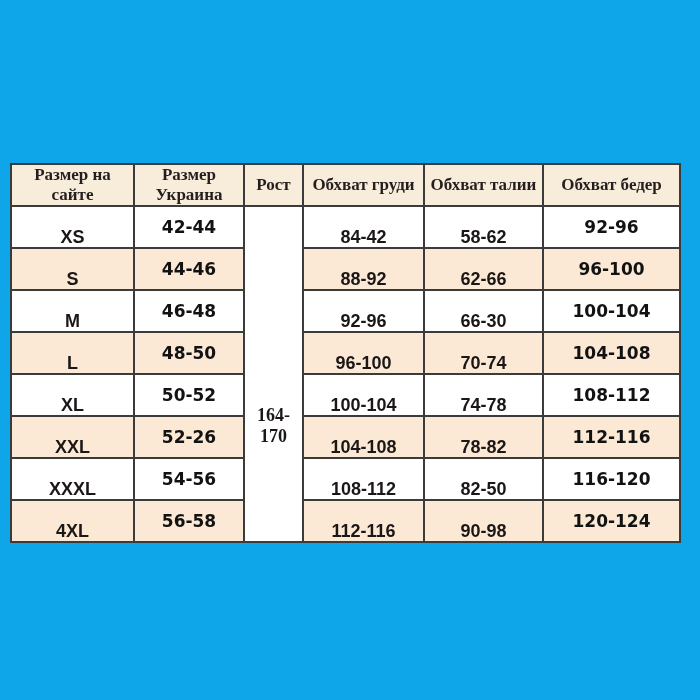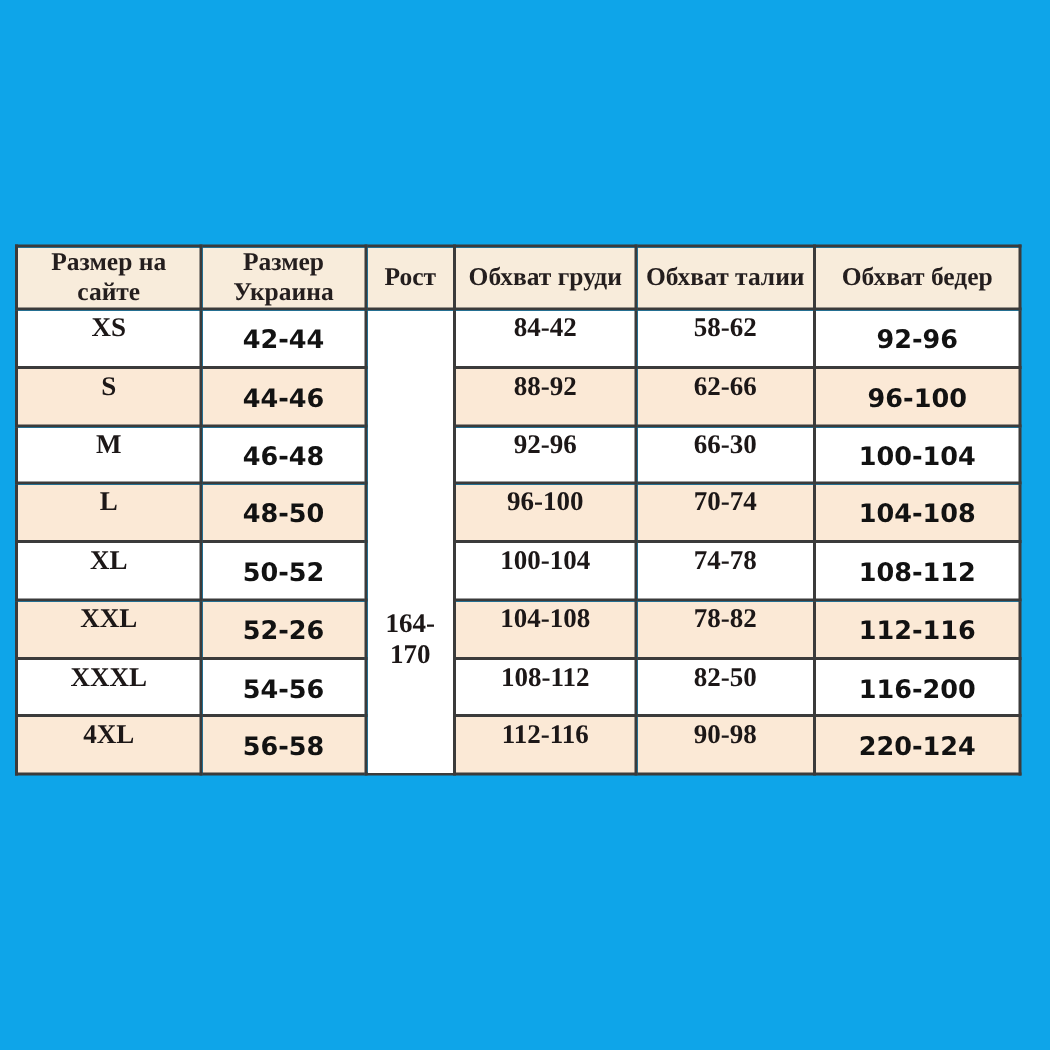--- a/index.html
+++ b/index.html
@@ -51,25 +51,25 @@
   }
   .size-table td {
     text-align: center;
     vertical-align: top;
     background: #ffffff;
   }
   .size-table tbody tr:nth-child(even) td {
     background: #fbe9d6;
   }
   td.serif {
-    font-family: Liberation Serif, serif;
+    font-family: Liberation Sans, sans-serif;
     font-weight: bold;
     font-size: 18px;
     line-height: 20px;
-    padding-top: 1px;
+    padding-top: 20px;
     color: #1c1717;
   }
   td.sans {
     font-family: "DejaVu Sans", sans-serif;
     font-weight: bold;
     font-size: 17px;
     line-height: 19px;
     padding-top: 11px;
     color: #121212;
   }
@@ -160,25 +160,25 @@
           <td class="sans">52-26</td>
           <td class="serif">104-108</td>
           <td class="serif">78-82</td>
           <td class="sans">112-116</td>
         </tr>
         <tr>
           <td class="serif">XXXL</td>
           <td class="sans">54-56</td>
           <td class="serif">108-112</td>
           <td class="serif">82-50</td>
-          <td class="sans">116-200</td>
+          <td class="sans">116-120</td>
         </tr>
         <tr>
           <td class="serif">4XL</td>
           <td class="sans">56-58</td>
           <td class="serif">112-116</td>
           <td class="serif">90-98</td>
-          <td class="sans">220-124</td>
+          <td class="sans">120-124</td>
         </tr>
       </tbody>
     </table>
   </div>
 </div>
 
 </body></html>

